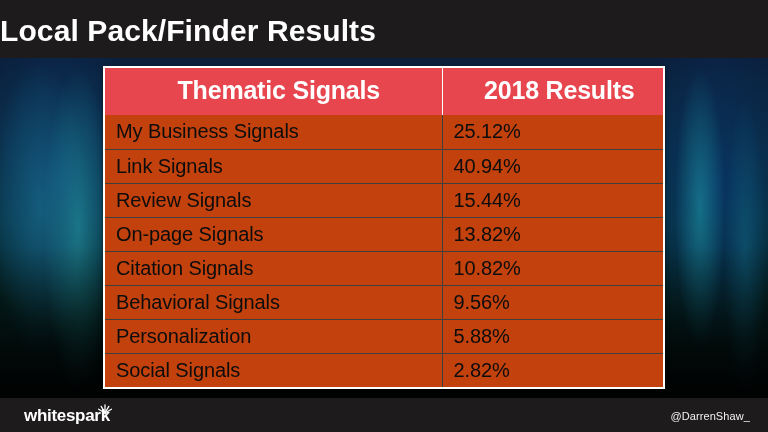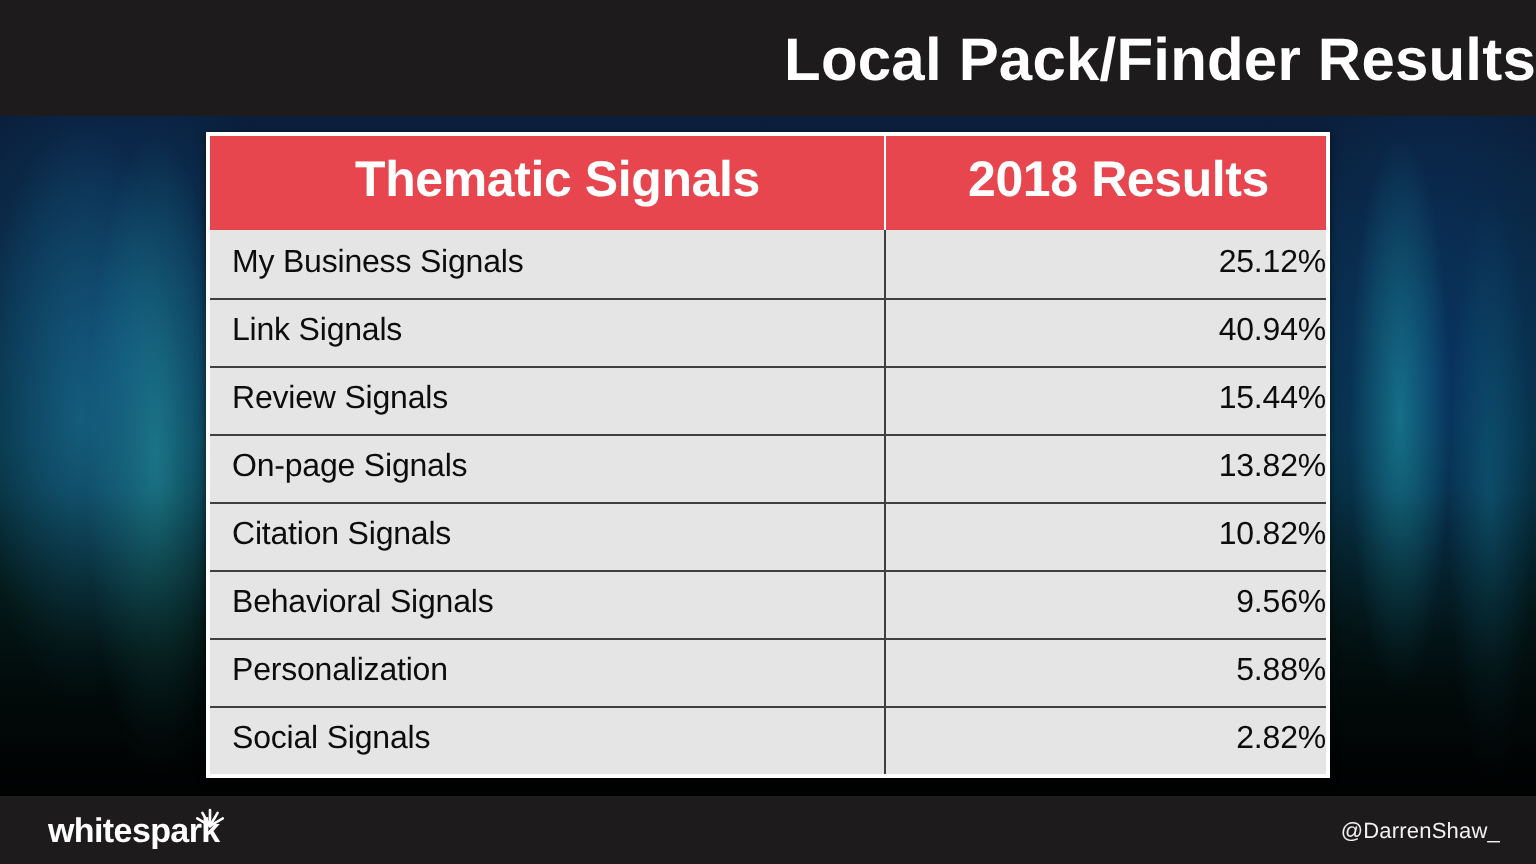--- a/index.html
+++ b/index.html
@@ -52,21 +52,21 @@
   }
   .bg-top-bar { top: 0; height: 58px; }
   .bg-bottom-bar { top: 398px; height: 34px; }
 
   
   .title {
     position: absolute;
     left: 0;
     top: 14px;
     width: 768px;
-    text-align: right;
+    text-align: left;
     color: #ffffff;
     font-size: 30px;
     font-weight: bold;
     letter-spacing: 0.1px;
     line-height: 34px;
     white-space: nowrap;
   }
 
   
   .table-wrap {
@@ -100,35 +100,34 @@
     vertical-align: middle;
     white-space: nowrap;
     letter-spacing: -0.2px;
   }
   table.data thead th.th2 {
     border-left: 1px solid #ffffff;
     padding-left: 13px;
   }
 
   table.data tbody td {
-    background: #e5e5e5;
+    background: #c2410c;
     color: #0d0d0d;
-    font-size: 16px;
+    font-size: 20px;
     height: 34px;
     padding: 0 0 0 11px;
     box-sizing: border-box;
     border-top: 1px solid #3f3f3f;
     border-right: 1px solid #3f3f3f;
     vertical-align: middle;
     white-space: nowrap;
     letter-spacing: -0.1px;
   }
   table.data tbody td.val {
     border-right: 0;
-    text-align: right;
   }
   table.data tbody tr:first-child td { border-top: 0; }
 
   
   .logo {
     position: absolute;
     left: 24px;
     top: 406px;
     height: 20px;
     color: #ffffff;

